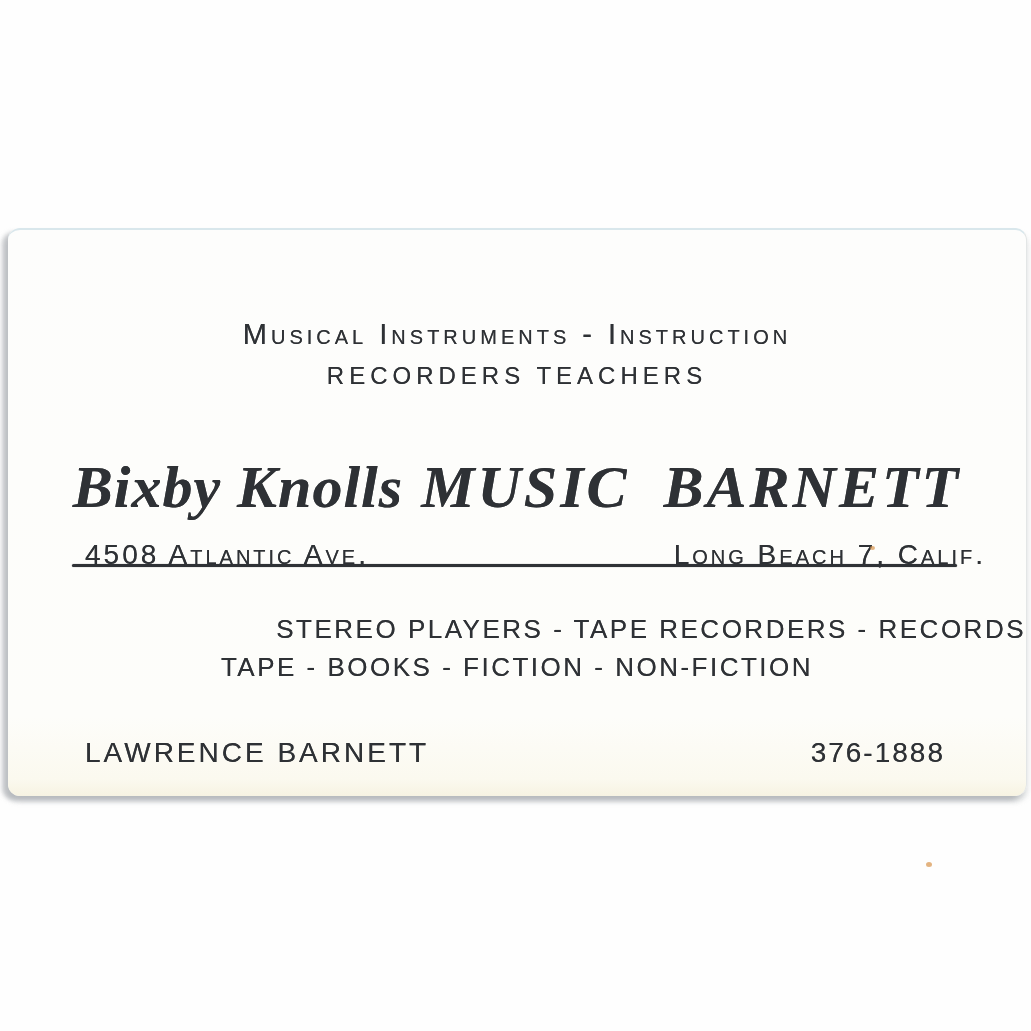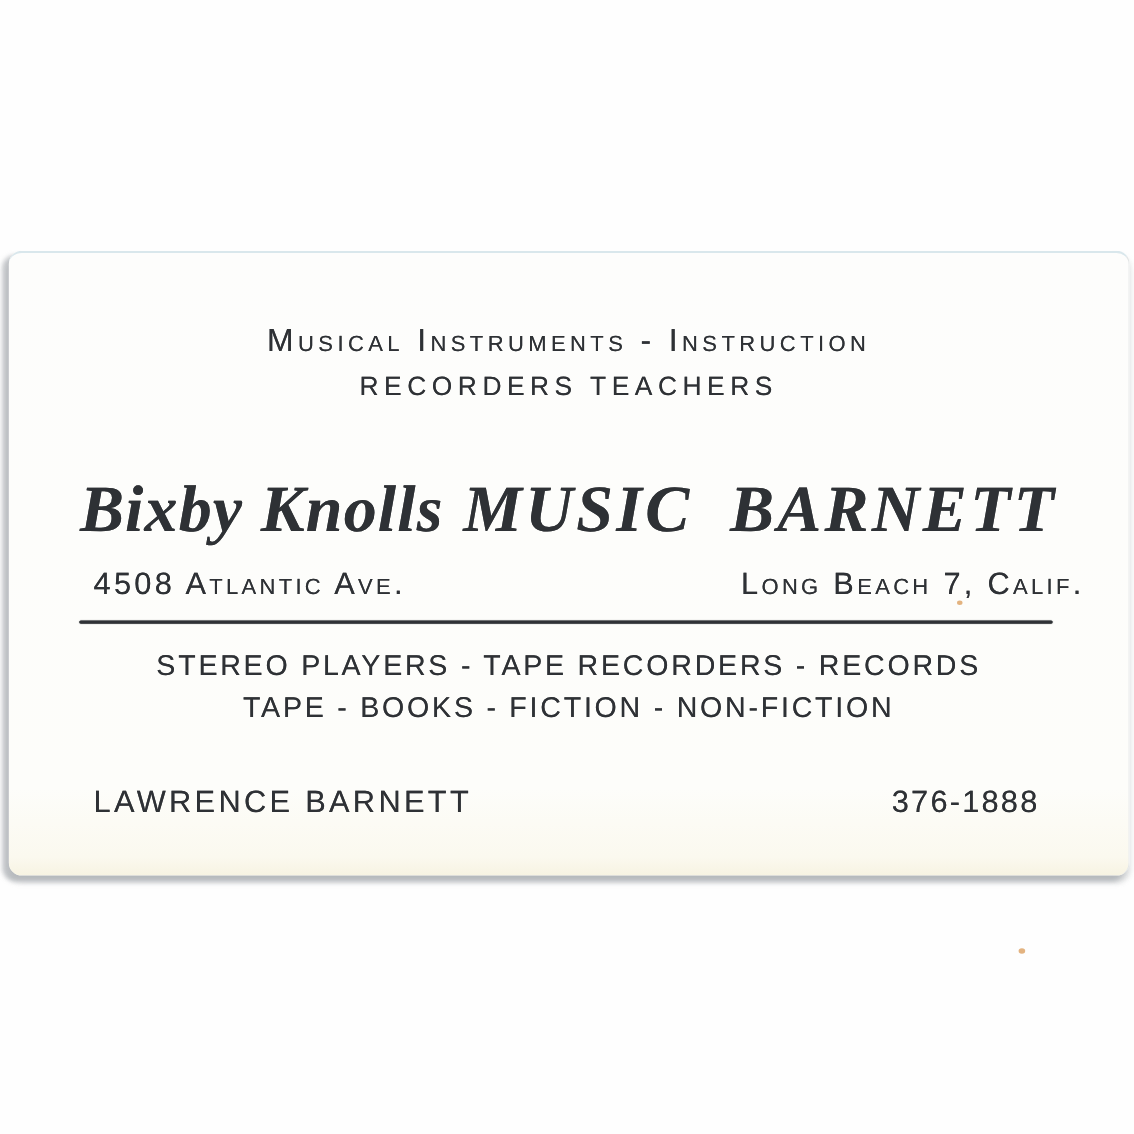--- a/index.html
+++ b/index.html
@@ -32,21 +32,21 @@
                  2px 5px 5px rgba(190, 194, 197, 0.25);
     color: #2e3135;
   }
   .abs {
     position: absolute;
     left: 0;
     width: 100%;
     line-height: 1;
   }
   .centered { text-align: center; }
-  .ink { color: #2e3135; text-shadow: 0 0 0.5px rgba(46, 49, 53, 0.8); }
+  .ink { color: #2e3135; text-shadow: 0 0 0.5px rgba(46, 49, 53, 0.8); margin-top: 24px; }
 
   .tagline1 {
     top: 66px;
     font-size: 29px;
     font-variant: small-caps;
     letter-spacing: 4px;
   }
   .tagline2 {
     top: 110px;
     font-size: 24px;
@@ -82,20 +82,21 @@
     width: 885px;
     height: 3px;
     background: #2f3236;
     border-radius: 2px;
     box-shadow: 0 0 1px rgba(47, 50, 54, 0.7);
   }
   .services1 {
     top: 362px;
     font-size: 26px;
     letter-spacing: 2.5px;
+    text-align: right;
   }
   .services2 {
     top: 400px;
     font-size: 26px;
     letter-spacing: 2.5px;
   }
   .footer-row {
     top: 485px;
     display: flex;
     justify-content: space-between;

